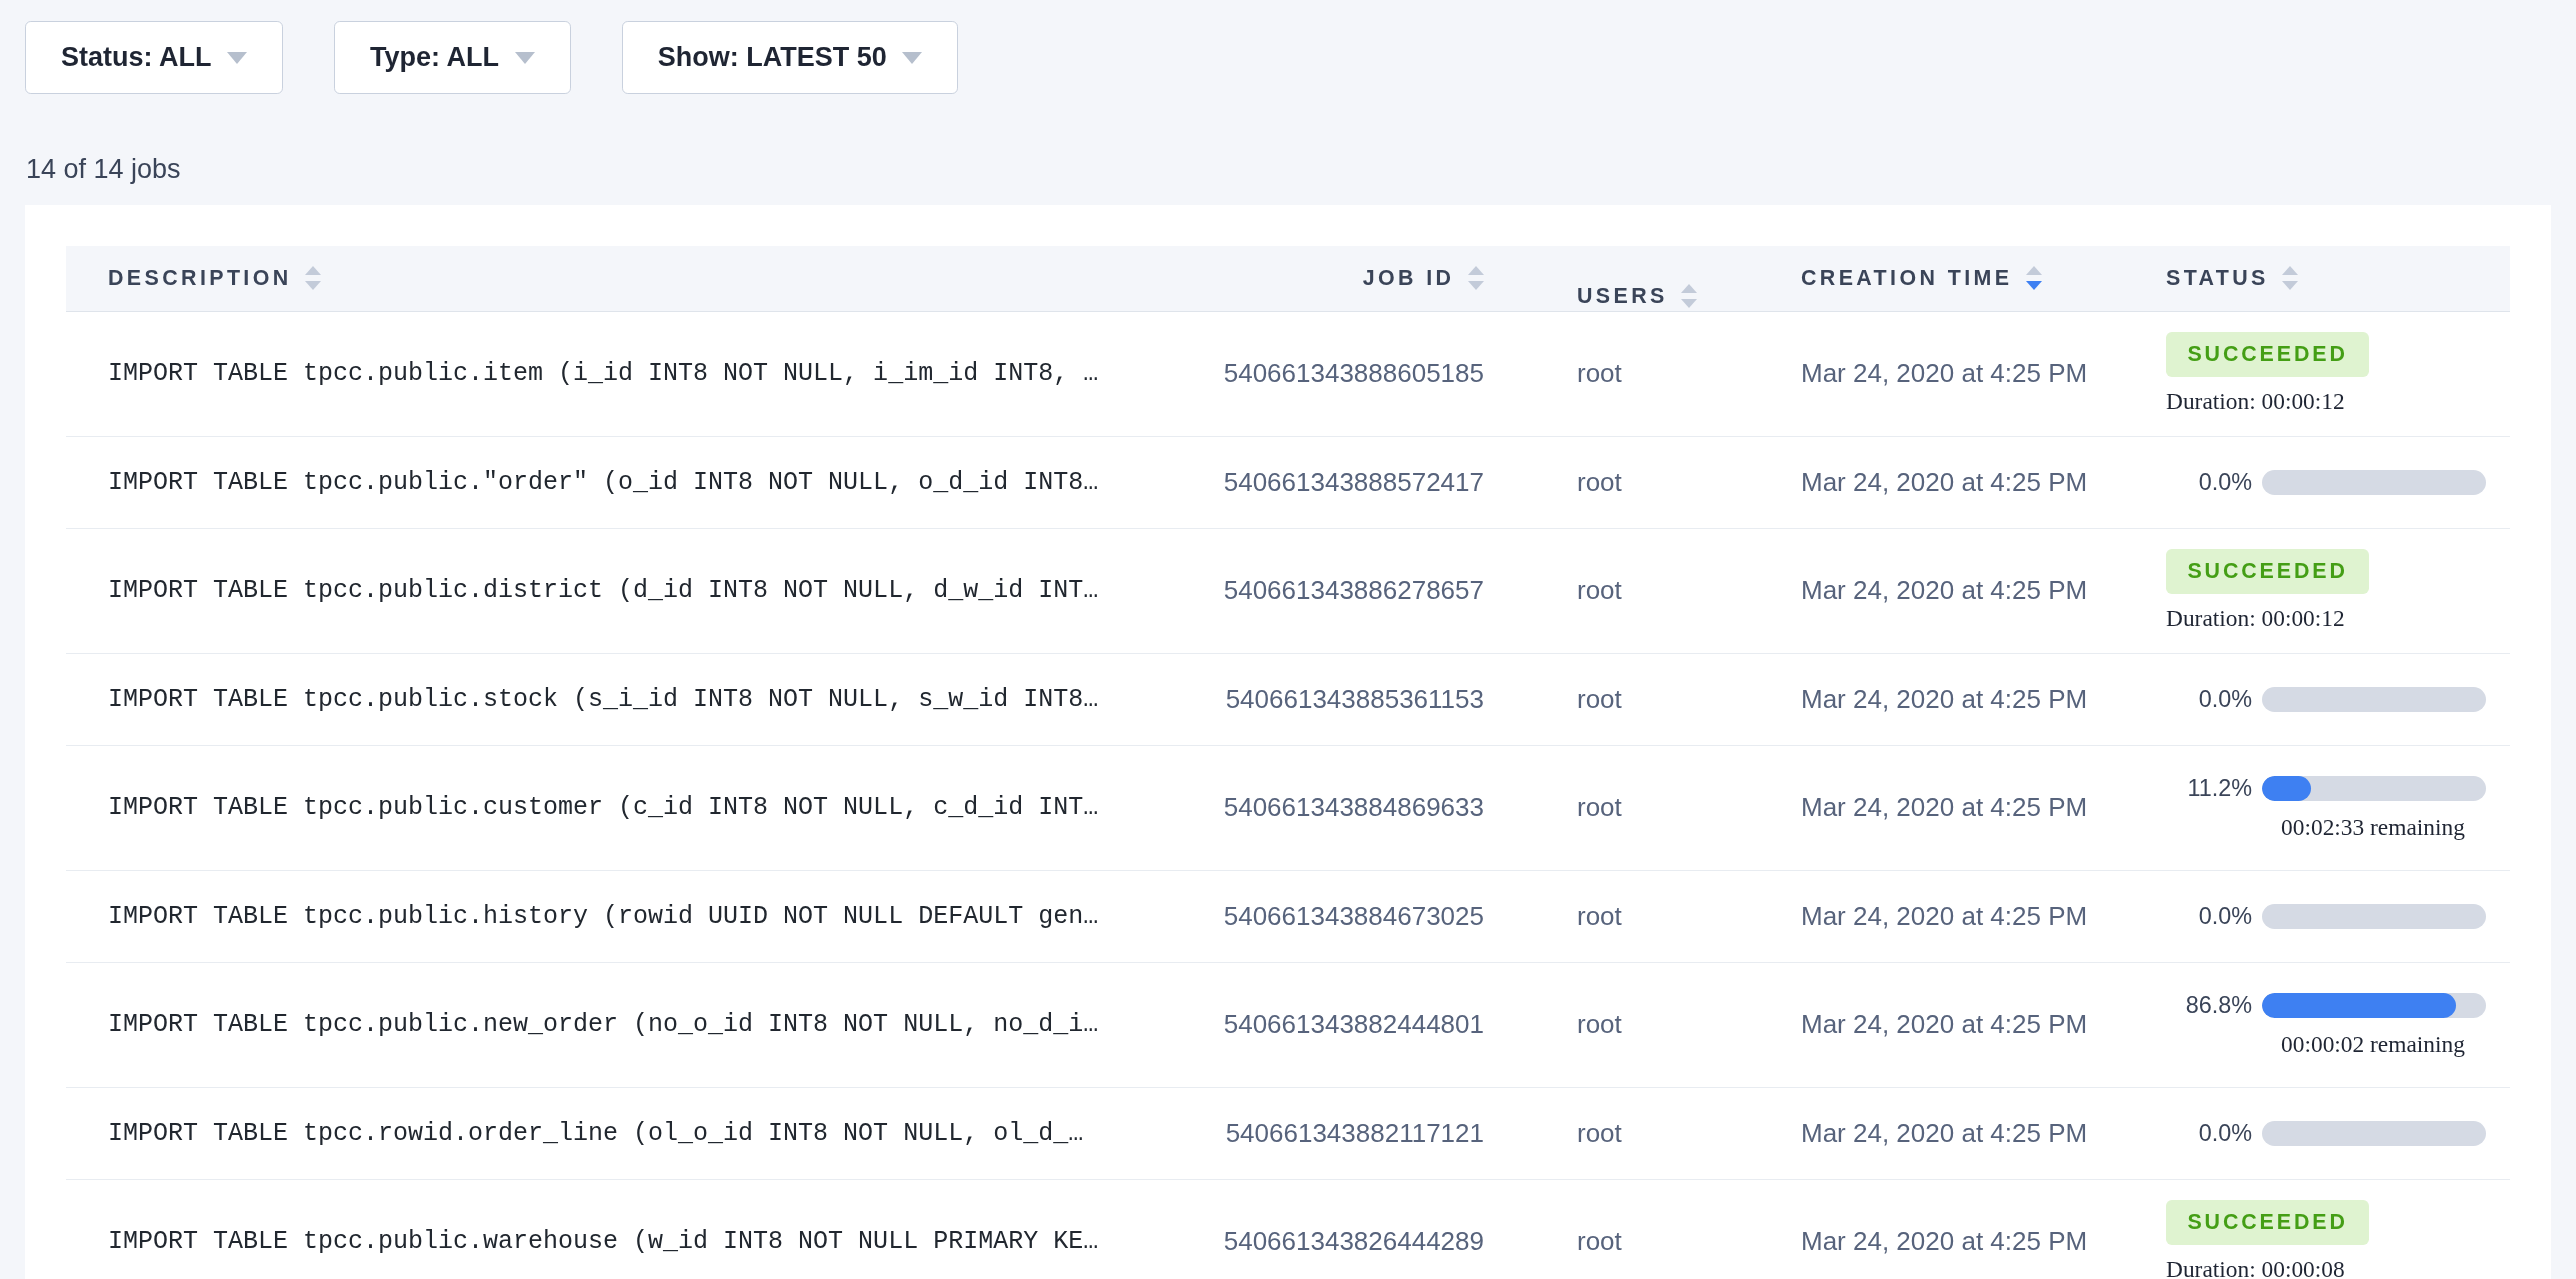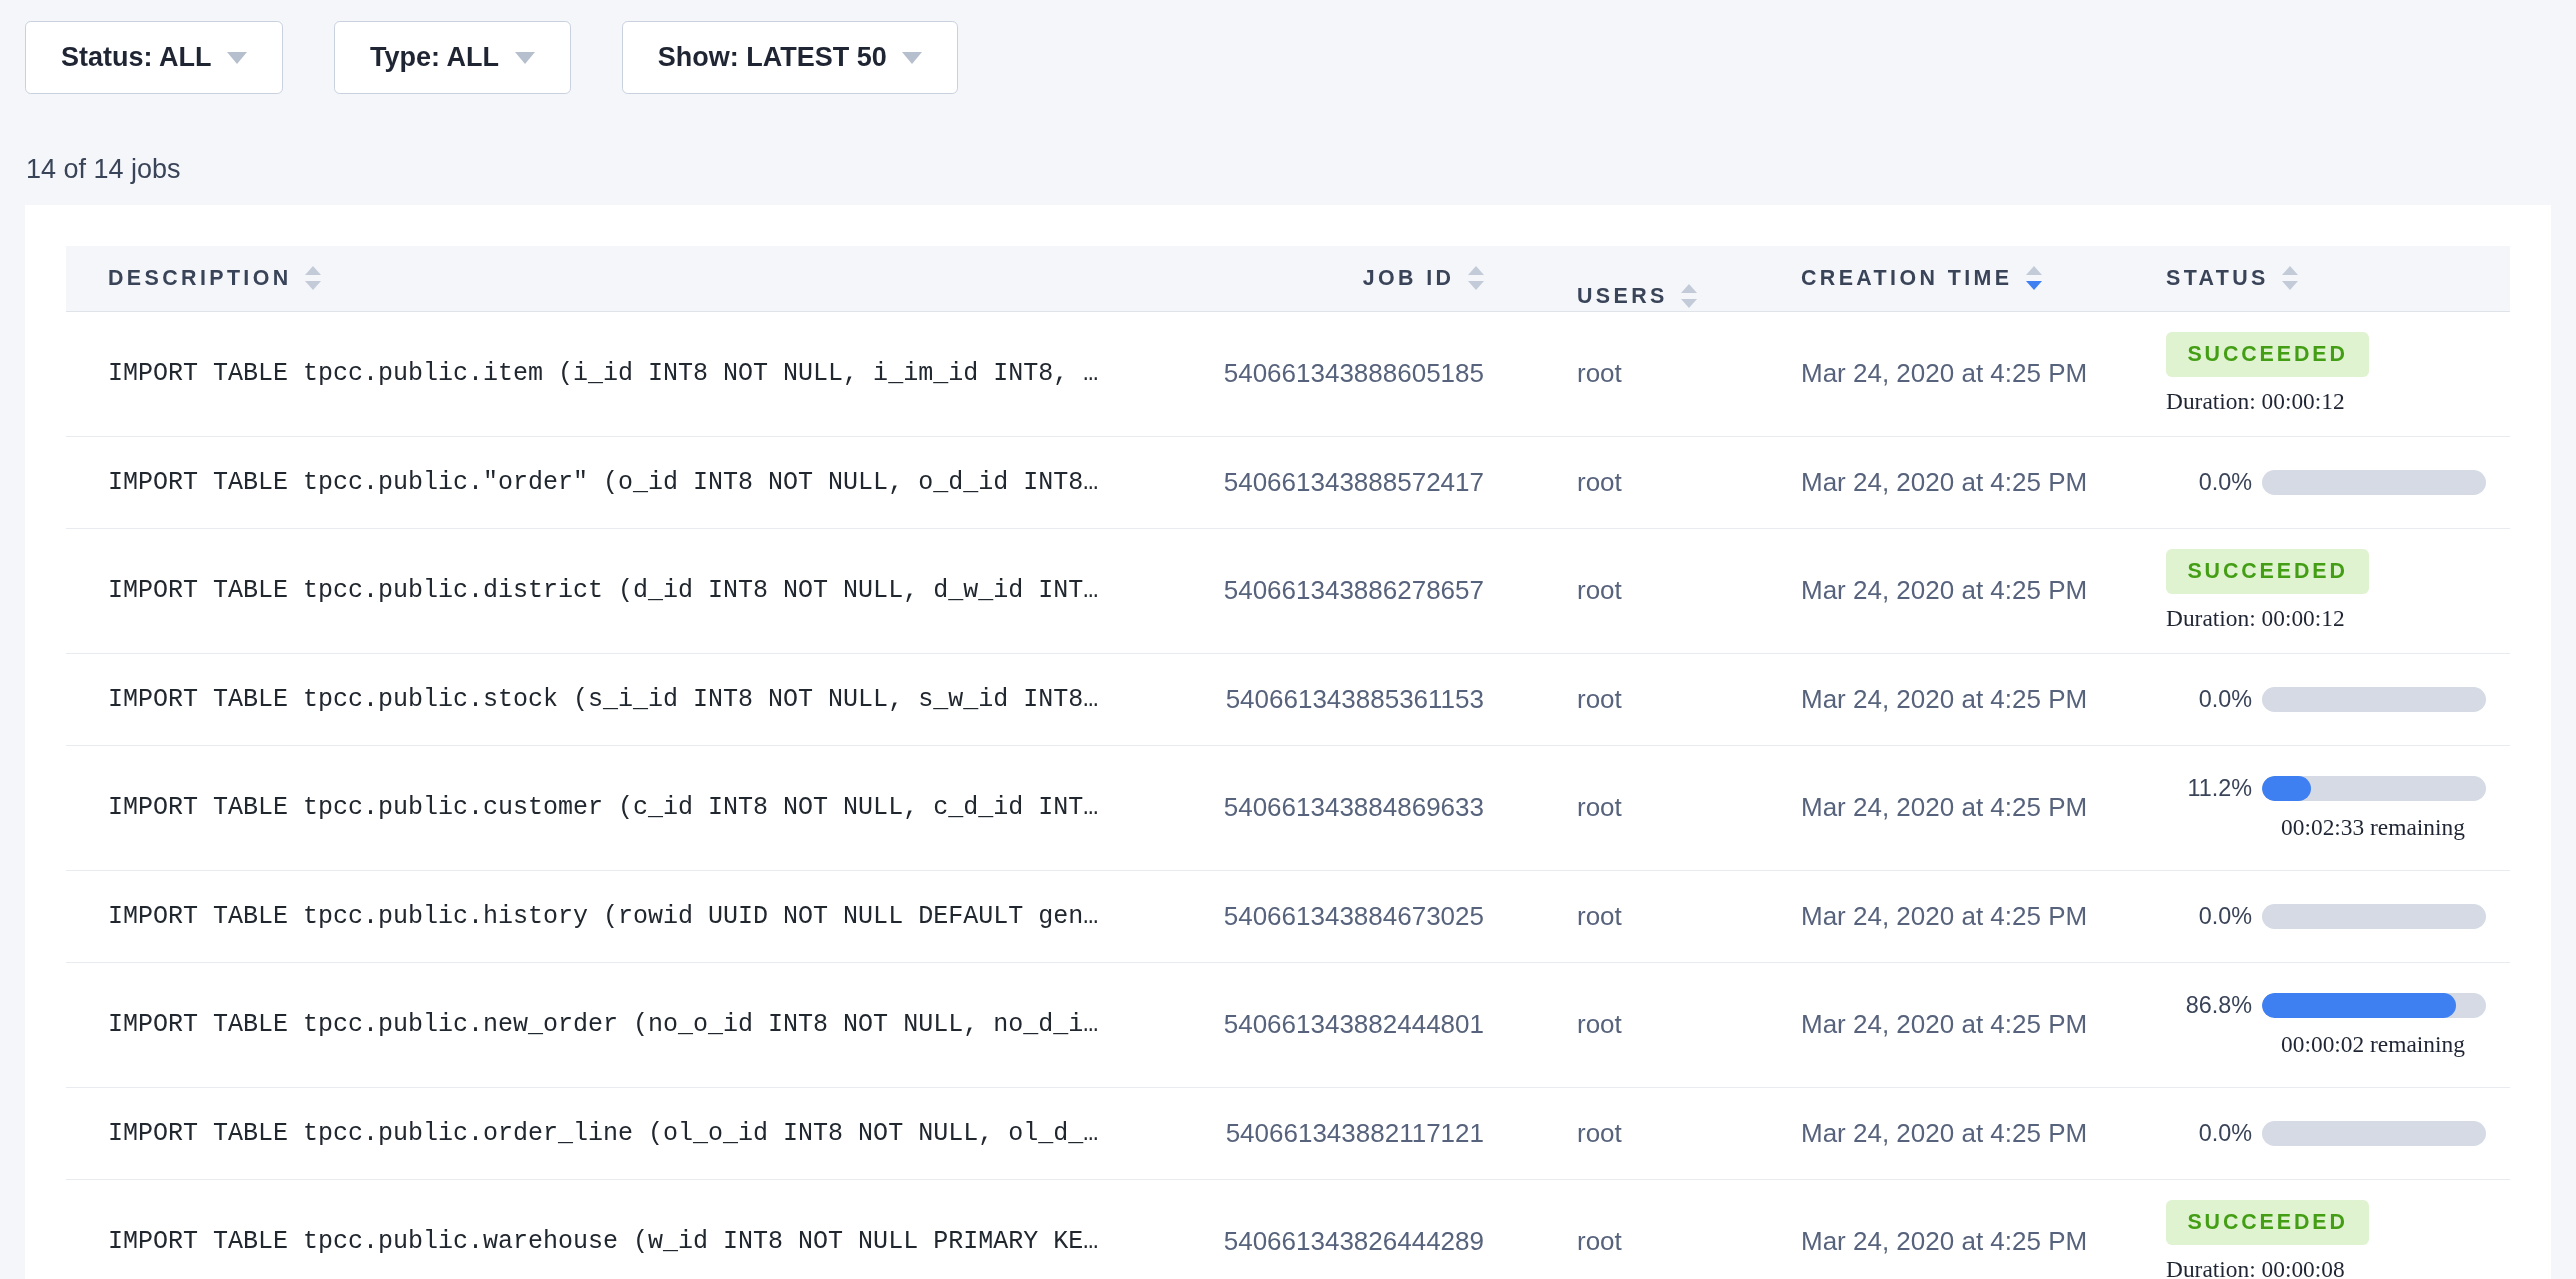--- a/index.html
+++ b/index.html
@@ -248,21 +248,21 @@
               <span class="pct">86.8%</span>
               <span class="track">
                 <span class="fill" style="width: 86.8%; min-width: 49px;"></span>
               </span>
             </div>
             <div class="detail remaining">00:00:02 remaining</div>
           </div>
   </div>
 
   <div class="row">
-    <div class="cell desc">IMPORT TABLE tpcc.public.order_line (ol_o_id INT8 NOT NULL, ol_d_…</div>
+    <div class="cell desc">IMPORT TABLE tpcc.rowid.order_line (ol_o_id INT8 NOT NULL, ol_d_…</div>
     <div class="cell jobid">540661343882117121</div>
     <div class="cell users">root</div>
     <div class="cell time">Mar 24, 2020 at 4:25 PM</div>
     <div class="cell status">
             <div class="progress-line">
               <span class="pct">0.0%</span>
               <span class="track">
                 <span class="fill" style="width: 0%;"></span>
               </span>
             </div>

